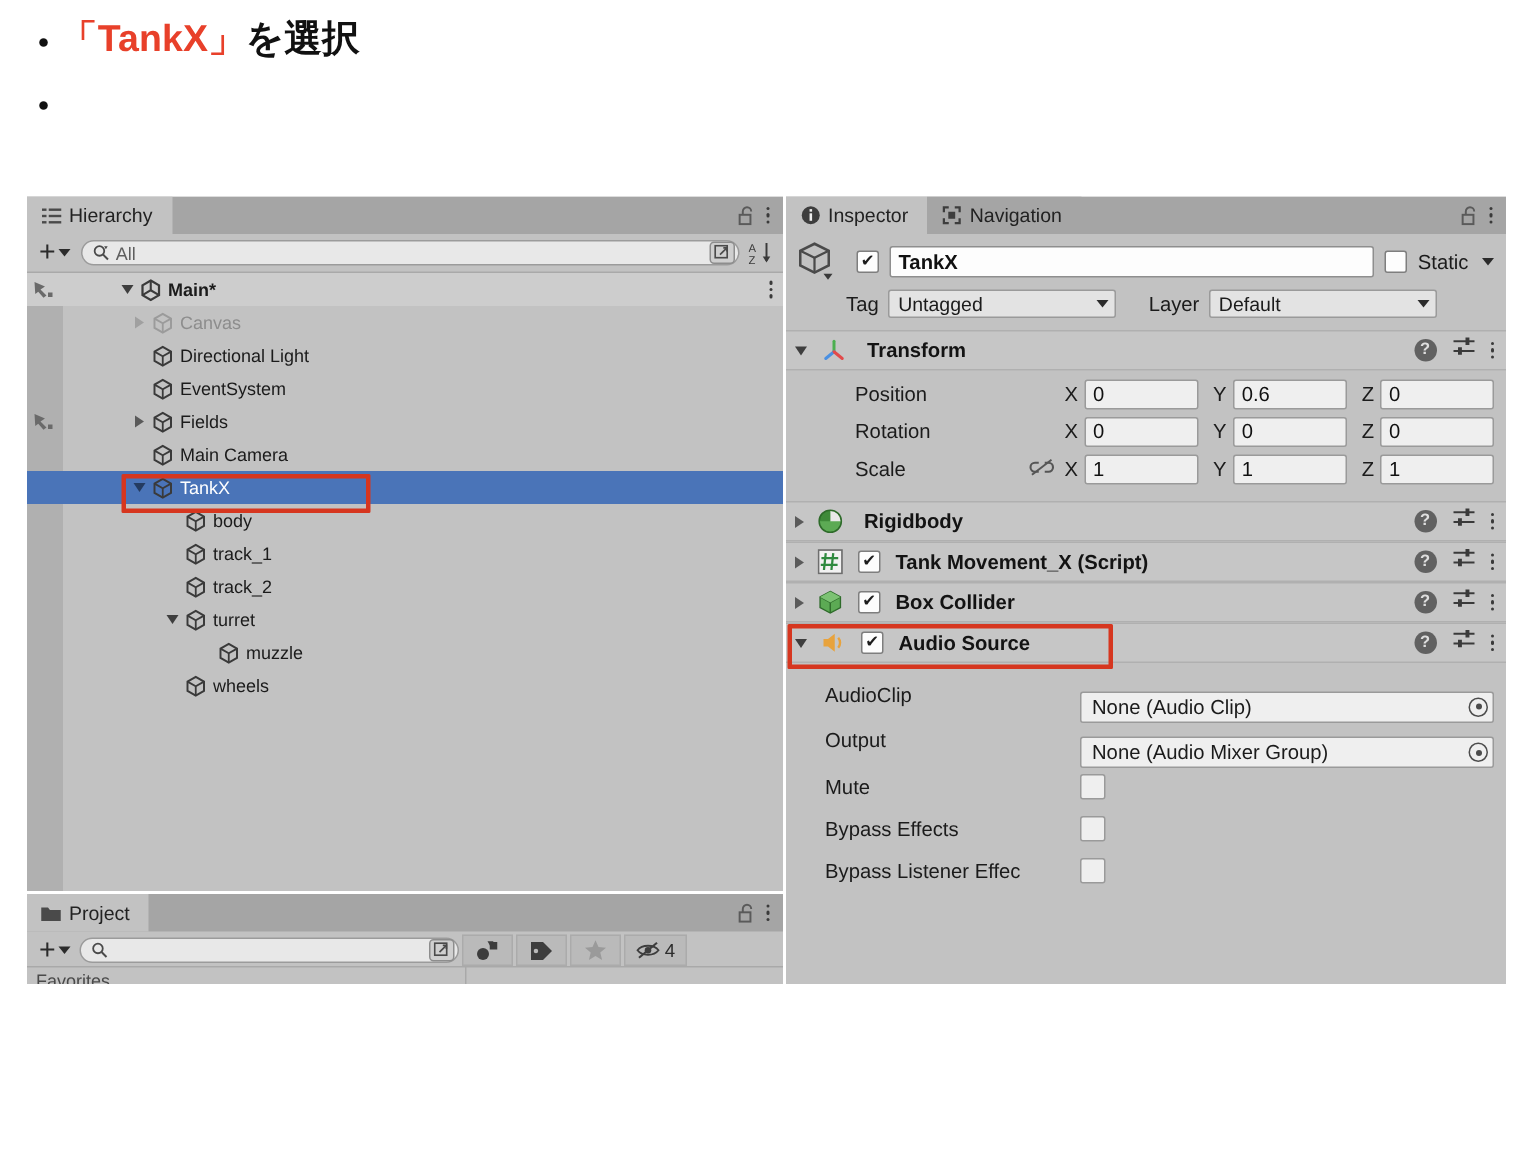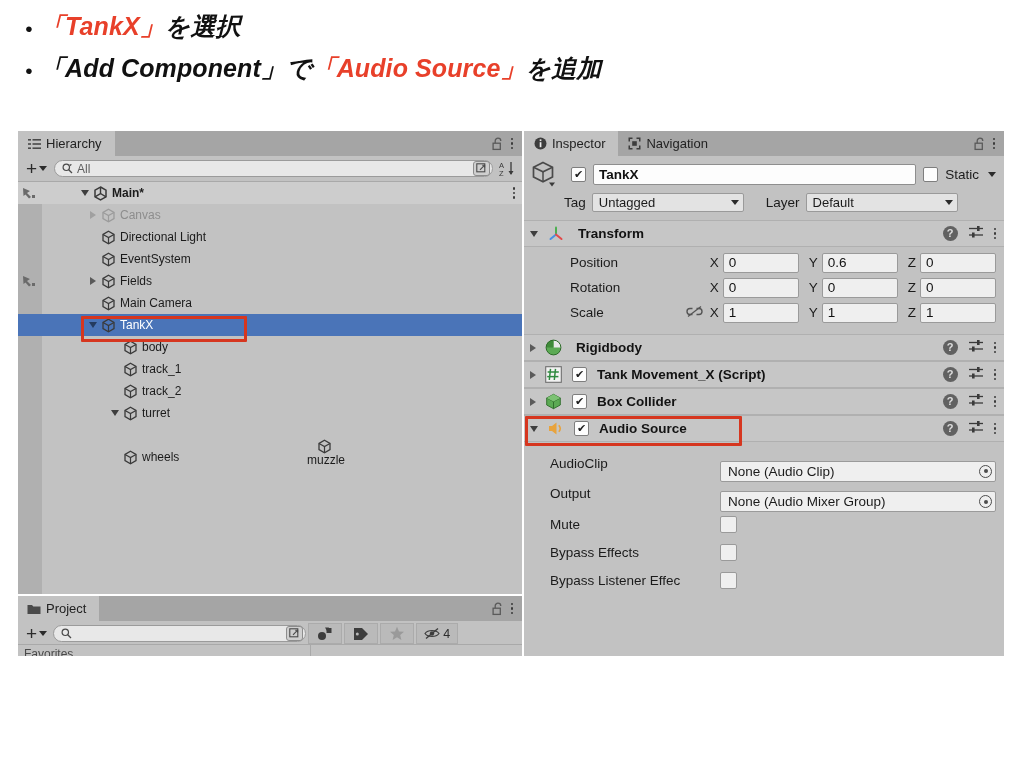--- a/index.html
+++ b/index.html
@@ -11,21 +11,21 @@
   }
   #page { position: relative; width: 1024px; height: 768px; background:#fff; }
 
   
   .bullets { position:absolute; left:0; top:0; width:1024px; padding:14px 0 0 18px; }
   .bullet-row { display:flex; align-items:flex-start; line-height:1.0; margin-bottom:12px; }
   .bullet-dot {
     width:22px; flex:0 0 22px; text-align:center;
     font-size:21px; color:#111; line-height:1.45;
   }
-  .bullet-text { font-size:25px; font-weight:bold; color:#111; letter-spacing:0.1px; white-space:nowrap;font-style:italic; }
+  .bullet-text { font-size:25px; font-weight:bold; color:#111; letter-spacing:0.1px; white-space:nowrap; }
   .b-red { color:#e8402a; }
   .b-blk { color:#111; }
 
   
   .unity { position:absolute; left:18px; top:131px; width:986px; height:525px; overflow:hidden; }
 
   .panel { position:absolute; background:#c2c2c2; }
 
   
   .tabstrip { height:25px; background:#a5a5a5; position:relative; display:flex; align-items:stretch; }
@@ -155,21 +155,20 @@
 
 <div id="page">
 
   <div class="bullets">
     <div class="bullet-row">
       <span class="bullet-dot">•</span>
       <span class="bullet-text"><span class="b-red">「TankX」</span><span class="b-blk">を選択</span></span>
     </div>
     <div class="bullet-row">
       <span class="bullet-dot">•</span>
-      <span class="bullet-text"><span class="b-blk">「Add Component」</span><span class="b-blk">で</span><span class="b-red">「Audio Source」</span><span class="b-blk">を追加</span></span>
     </div>
   </div>
 
   <div class="unity">
 
     <div class="panel" id="hierarchy">
 
       <div class="tabstrip">
         <div class="tab active">
           <span class="t-ico">
@@ -377,21 +376,21 @@
               </span>
               <span class="cube-ico">
                 <svg width="15" height="15" viewBox="0 0 15 15">
                   <path d="M7.5 1.2 L13 4.4 L13 10.6 L7.5 13.8 L2 10.6 L2 4.4 Z" fill="none" stroke="#3a3a3a" stroke-width="1.3"></path>
                   <path d="M2 4.4 L7.5 7.5 L13 4.4" fill="none" stroke="#3a3a3a" stroke-width="1.2"></path>
                   <path d="M7.5 7.5 L7.5 13.8" fill="none" stroke="#3a3a3a" stroke-width="1.2"></path>
                 </svg>
               </span>
               <span class="row-label">turret</span>
             </div>
-            <div class="row" style="padding-left: 112px; flex-direction: column;">
+            <div class="row" style="padding-left: 112px;">
               <span class="tw"></span>
               <span class="cube-ico">
                 <svg width="15" height="15" viewBox="0 0 15 15">
                   <path d="M7.5 1.2 L13 4.4 L13 10.6 L7.5 13.8 L2 10.6 L2 4.4 Z" fill="none" stroke="#3a3a3a" stroke-width="1.3"></path>
                   <path d="M2 4.4 L7.5 7.5 L13 4.4" fill="none" stroke="#3a3a3a" stroke-width="1.2"></path>
                   <path d="M7.5 7.5 L7.5 13.8" fill="none" stroke="#3a3a3a" stroke-width="1.2"></path>
                 </svg>
               </span>
               <span class="row-label">muzzle</span>
             </div>

